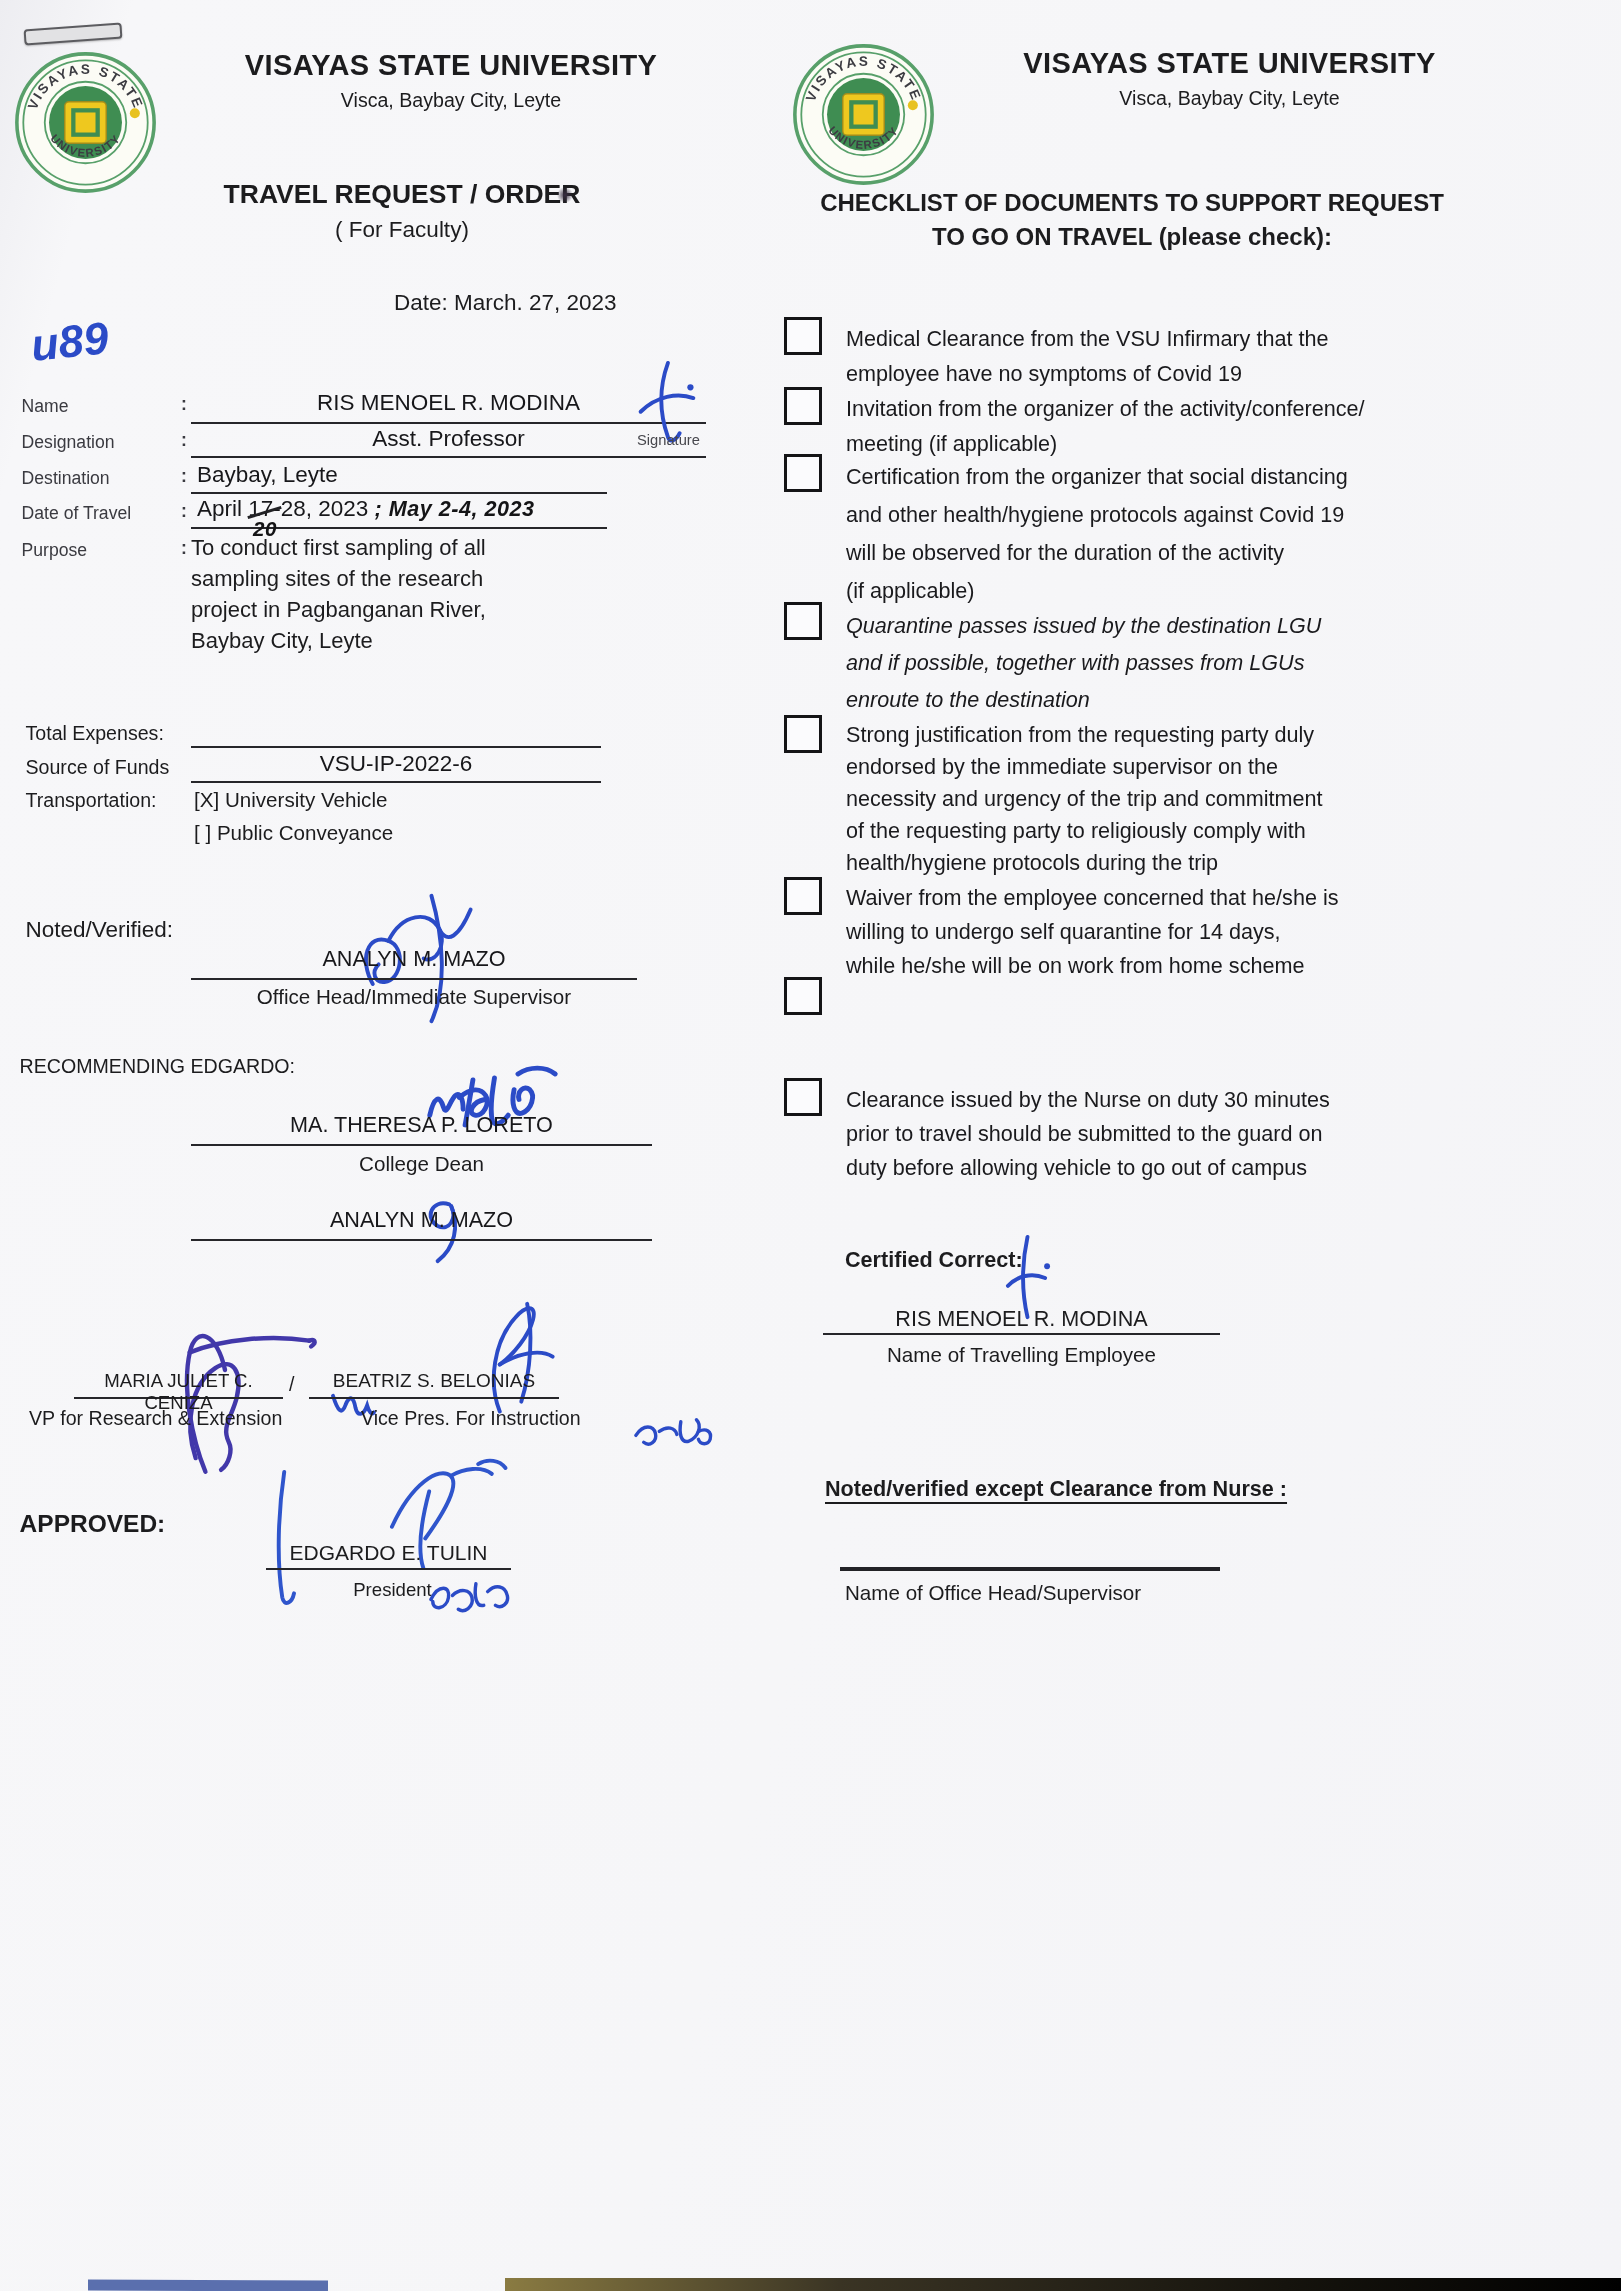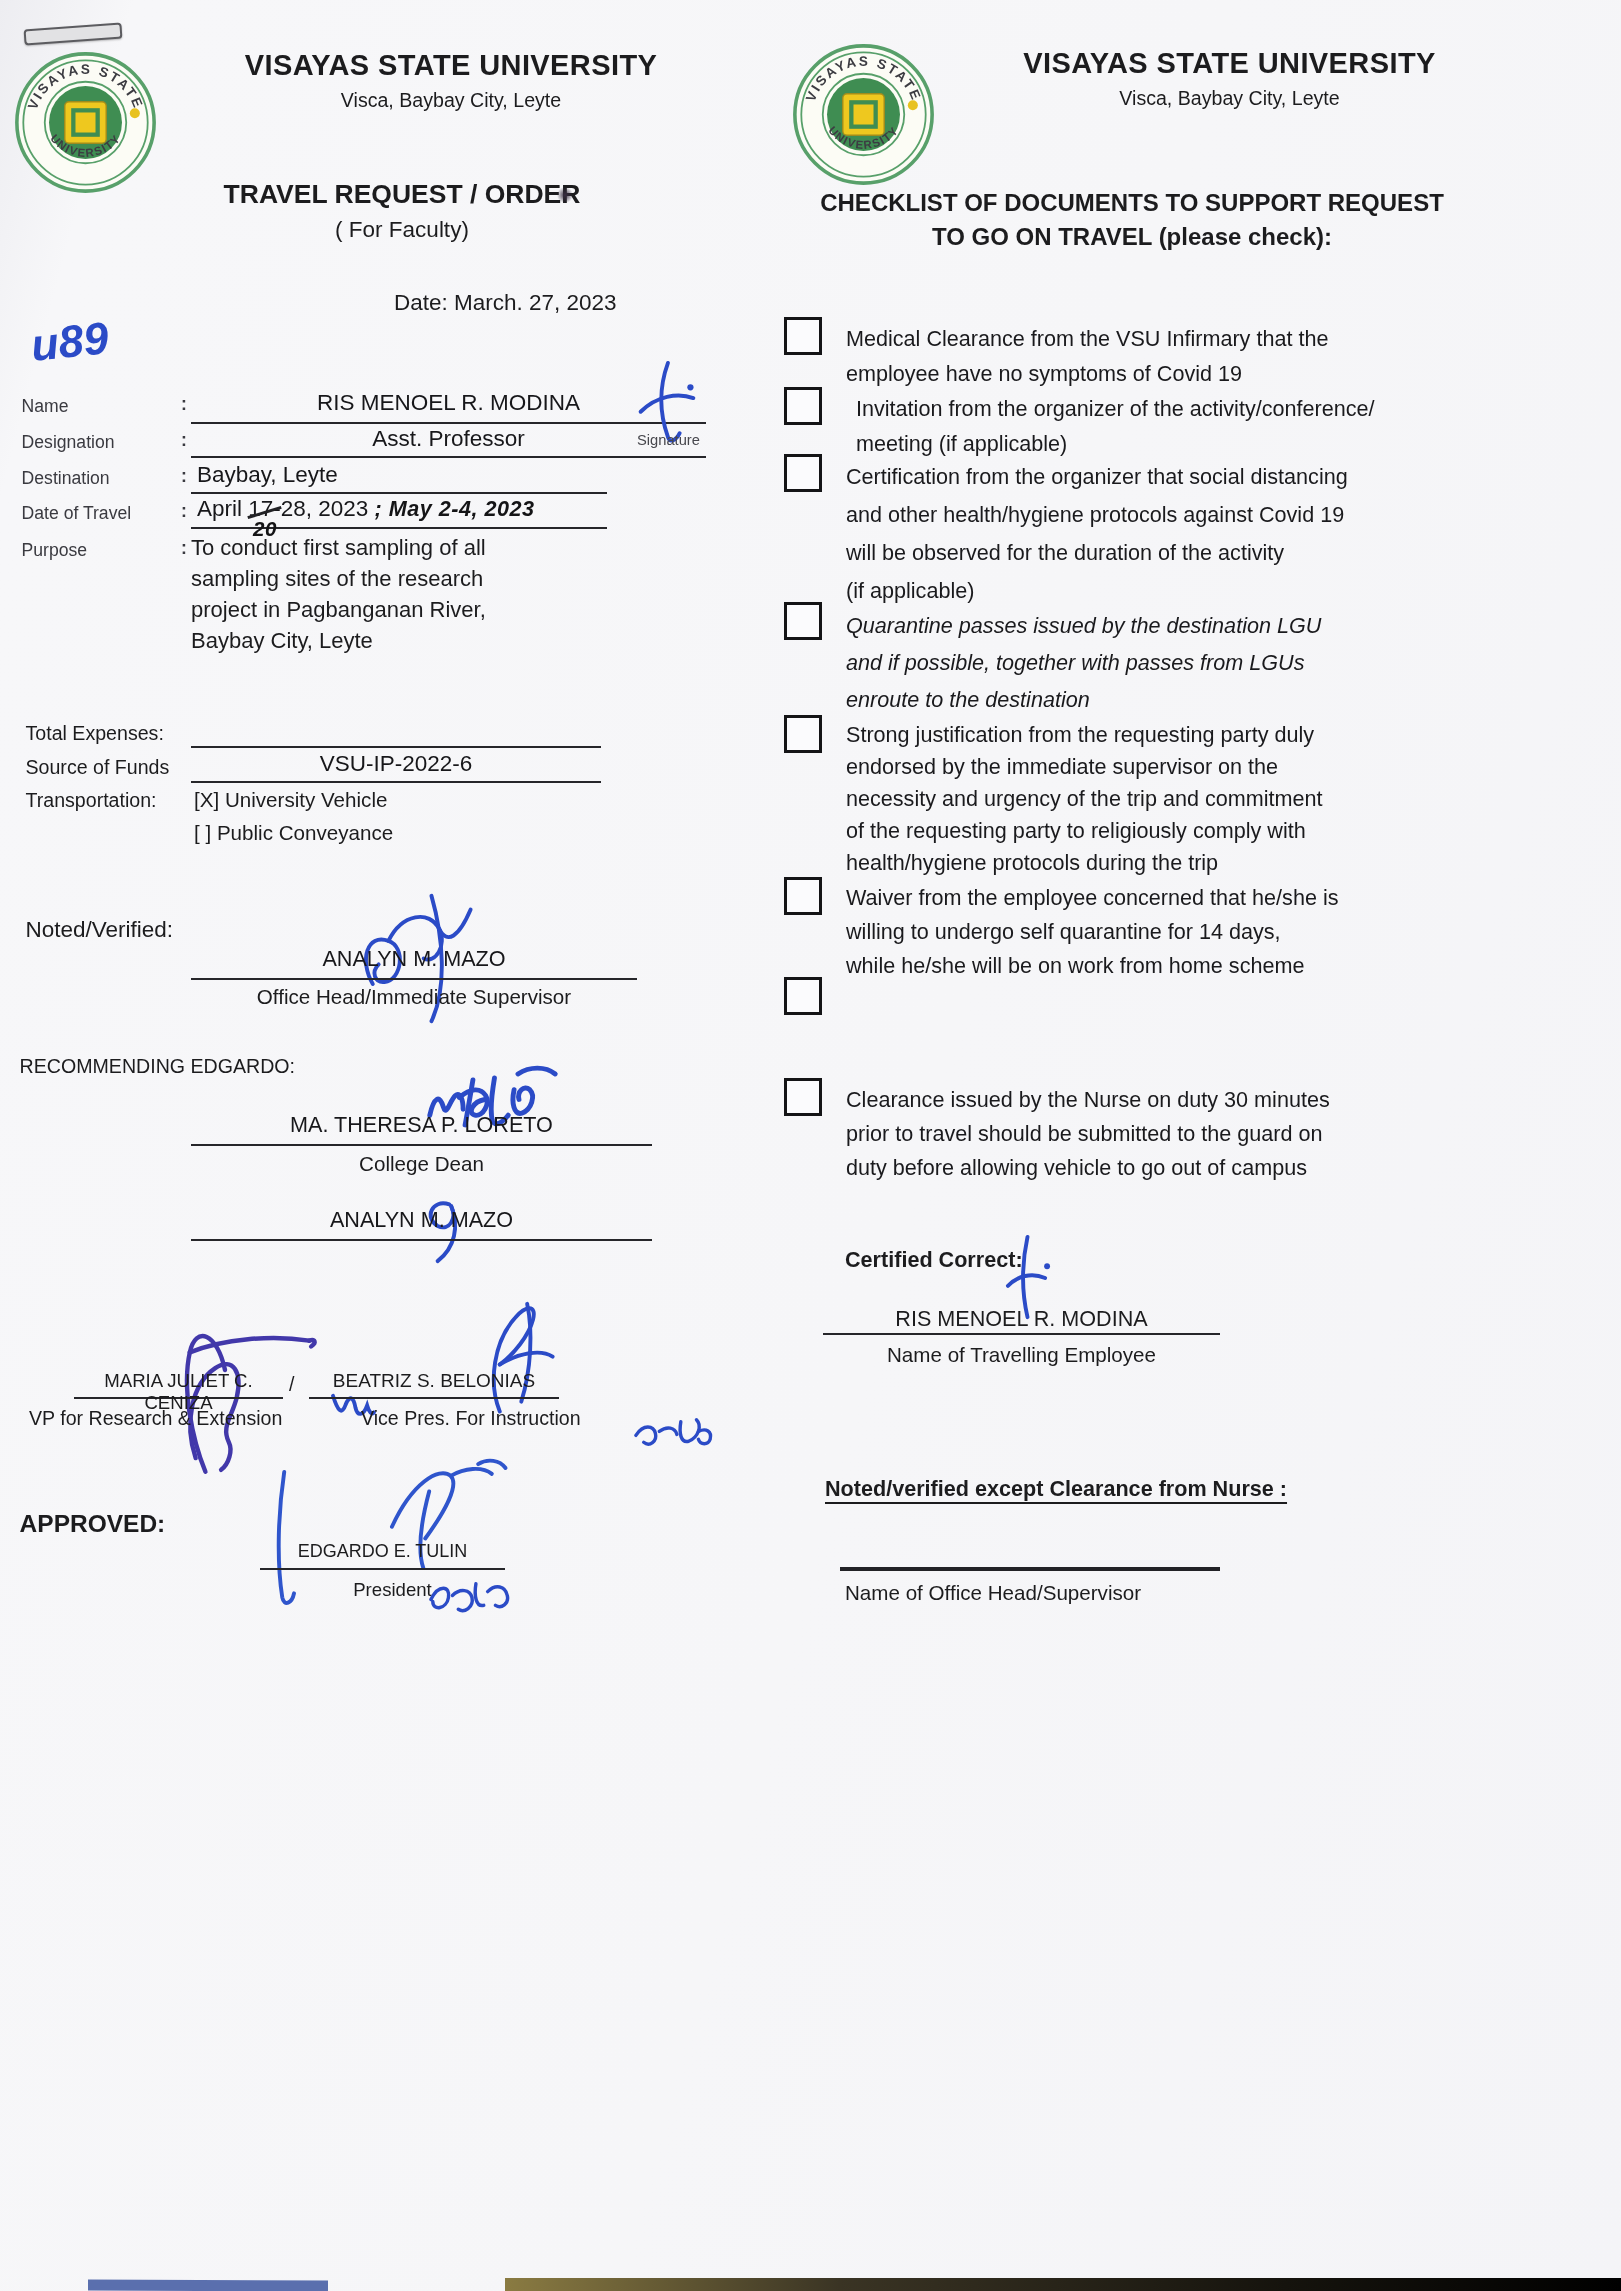--- a/index.html
+++ b/index.html
@@ -198,21 +198,21 @@
     <svg width="284" height="162" viewBox="0 0 290 165">
       <g fill="none" stroke="#2f55cc" stroke-width="4" stroke-linecap="round">
         <path d="M38 14 C32 54 30 104 36 142 C38 152 46 148 48 138"></path>
         <path d="M148 70 C168 26 196 8 208 18 C218 28 198 60 182 82"></path>
         <path d="M186 34 C178 64 174 94 180 112"></path>
         <path d="M208 18 C222 10 240 8 250 16"></path>
         <path d="M236 6 C246 0 258 2 264 10"></path>
       </g>
     </svg>
   </div>
-  <div class="abs ctr" style="left:260px;top:1541px;width:245px;height:26.5px;border-bottom:2.9px solid #26262a;font-size:18px;">EDGARDO E. TULIN</div>
+  <div class="abs ctr" style="left:266px;top:1541px;width:245px;height:26.5px;border-bottom:2.9px solid #26262a;font-size:21px;">EDGARDO E. TULIN</div>
   <div class="abs ctr" style="left:270px;top:1579px;width:245px;font-size:18.6px;">President</div>
   <div class="abs sig" style="left:423px;top:1566px;">
     <svg width="98" height="61" viewBox="0 0 100 62">
       <g fill="none" stroke="#2b4bc7" stroke-width="3.5" stroke-linecap="round">
         <path d="M8 34 C16 18 28 20 26 32 C24 44 10 46 10 36"></path>
         <path d="M30 30 C38 22 48 24 50 32 C52 42 42 48 36 44"></path>
         <path d="M54 18 C52 30 54 42 62 40"></path>
         <path d="M66 26 C74 18 84 20 86 30 C88 38 80 44 74 40"></path>
       </g>
     </svg>
@@ -240,21 +240,21 @@
   <div class="abs ctr" style="left:965px;top:87px;width:529px;font-size:19.6px;">Visca, Baybay City, Leyte</div>
 
   <div class="abs ctr ml" style="left:774px;top:186px;width:716px;font-size:24px;font-weight:bold;line-height:34px;">CHECKLIST OF DOCUMENTS TO SUPPORT REQUEST
 TO GO ON TRAVEL (please check):</div>
 
   <div class="cbox" style="top:317px;"></div>
   <div class="cl-text" style="top:321px;line-height:35px;">Medical Clearance from the VSU Infirmary that the
 employee have no symptoms of Covid 19</div>
 
   <div class="cbox" style="top:387px;"></div>
-  <div class="cl-text" style="top:391px;line-height:35px;margin-left:10px;">Invitation from the organizer of the activity/conference/
+  <div class="cl-text" style="top:391px;line-height:35px;">Invitation from the organizer of the activity/conference/
 meeting (if applicable)</div>
 
   <div class="cbox" style="top:454px;"></div>
   <div class="cl-text" style="top:458px;line-height:38px;">Certification from the organizer that social distancing
 and other health/hygiene protocols against Covid 19
 will be observed for the duration of the activity
  (if applicable)</div>
 
   <div class="cbox" style="top:602px;"></div>
   <div class="cl-text" style="top:607px;line-height:37px;font-style:italic;">Quarantine passes issued by the destination LGU

